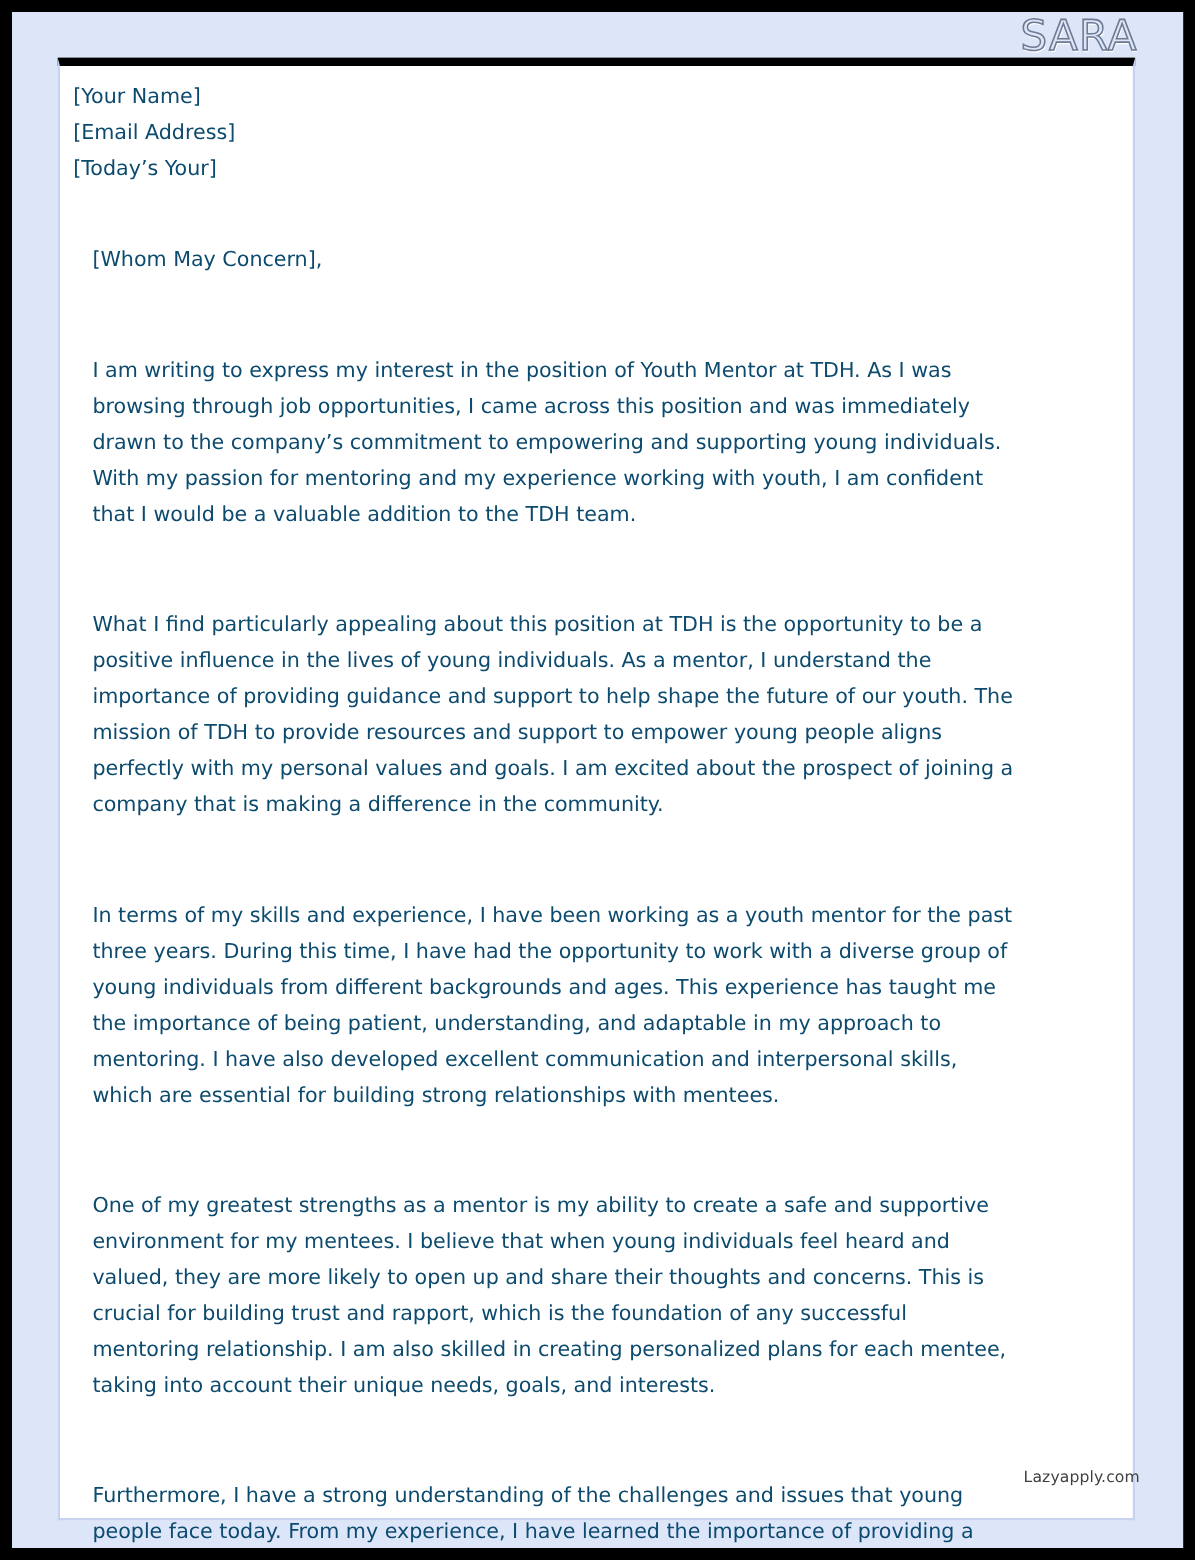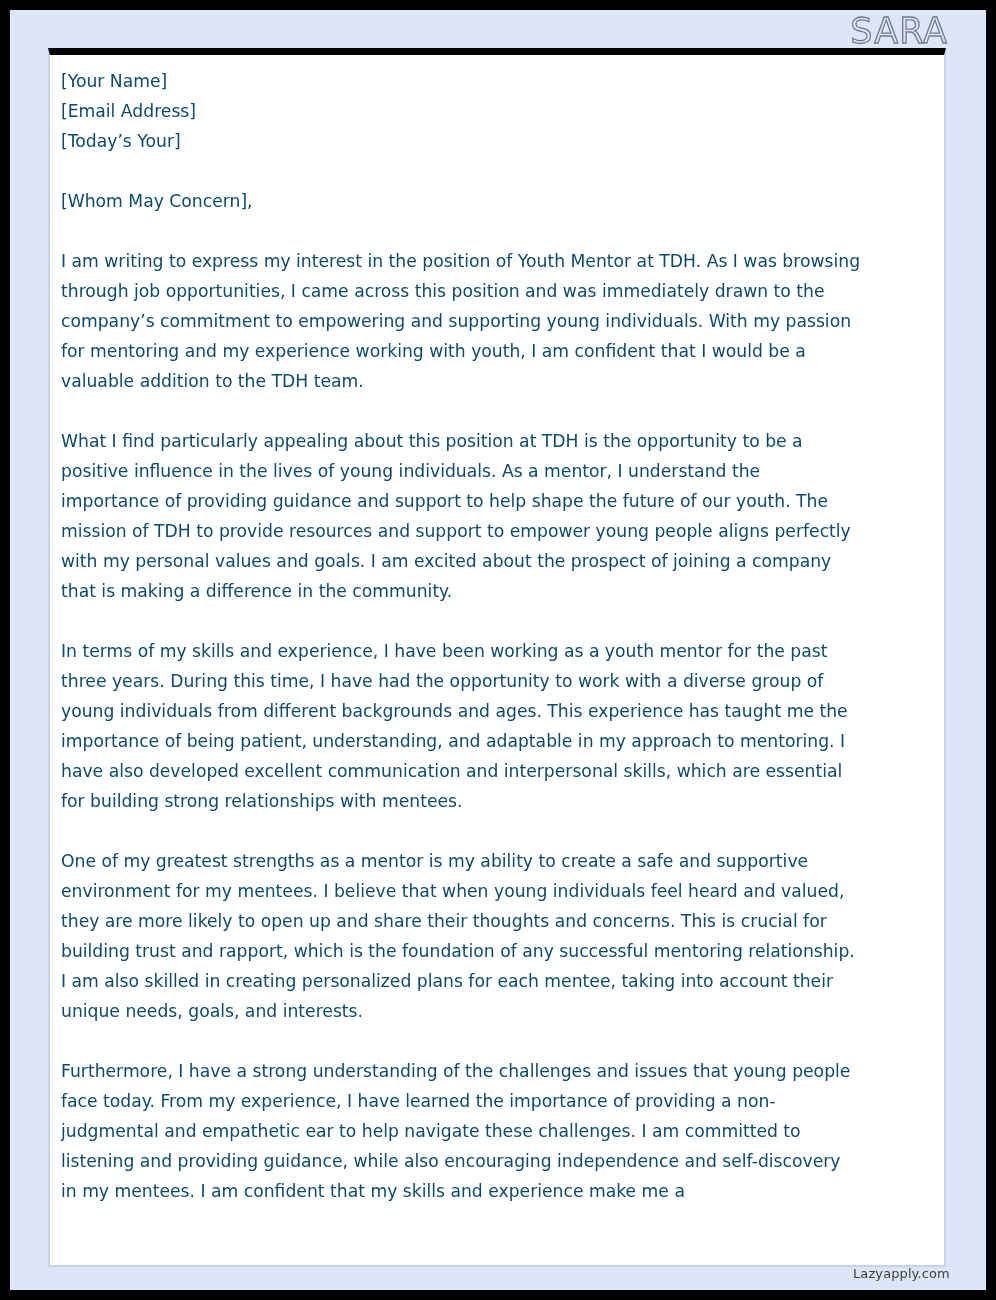--- a/index.html
+++ b/index.html
@@ -70,28 +70,28 @@
   .addr-block .addr-line {
     display: block;
     white-space: nowrap;
   }
 
   .spacer {
     height: 30px;
   }
 
   .para {
-    margin: 0;
+    margin: 16px;
   }
 
   
   .watermark {
     position: absolute;
     left: 843px;
-    top: 1256px;
+    top: 1214px;
     font-size: 13px;
     color: #3f3f3f;
     letter-spacing: 0.1px;
     white-space: nowrap;
   }
 </style>
 </head>
 <body>
 
 <div class="doc-frame">

